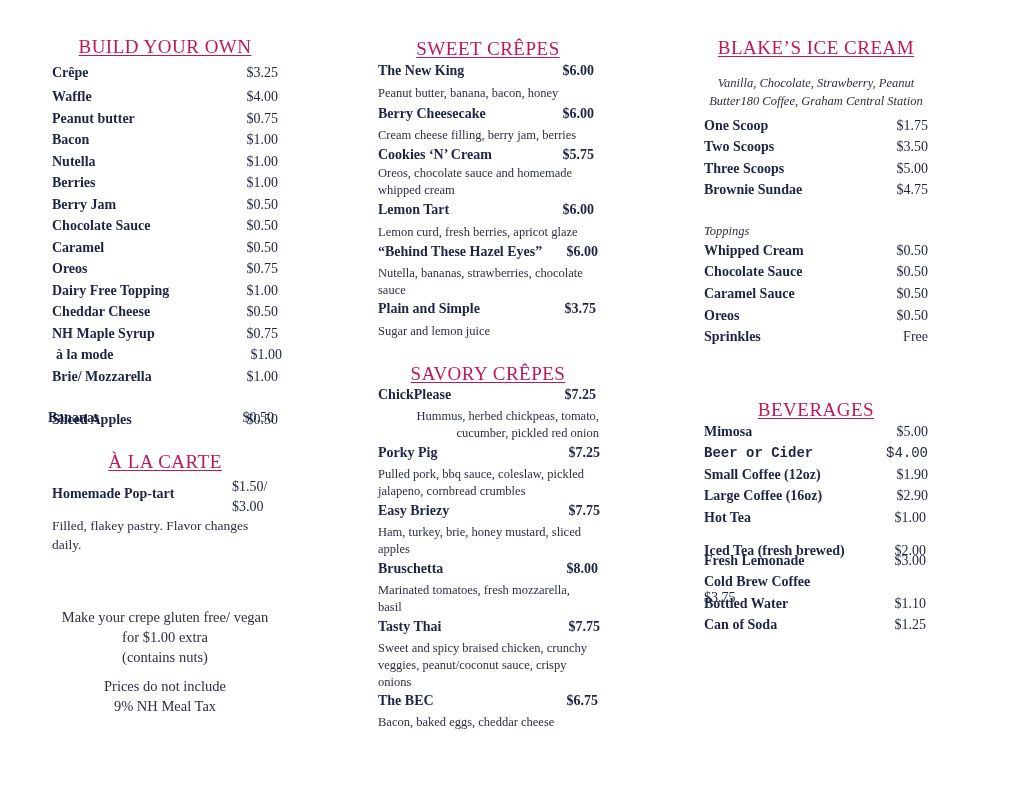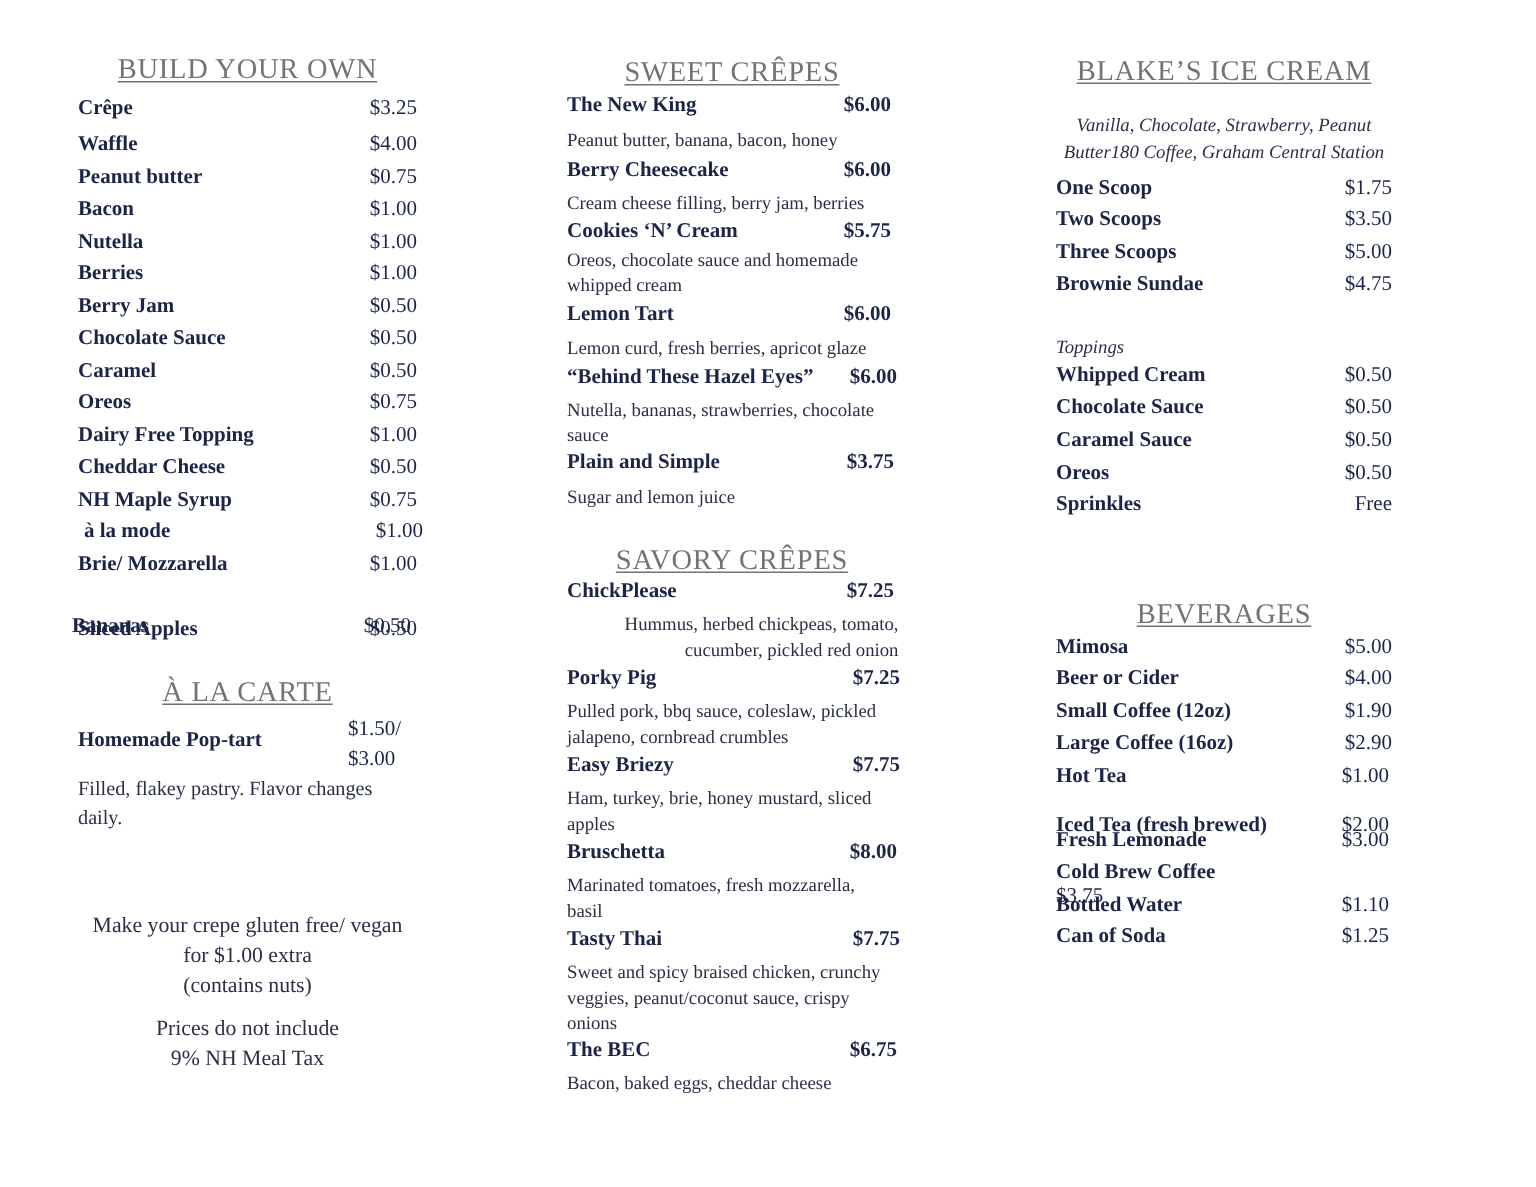--- a/index.html
+++ b/index.html
@@ -5,21 +5,21 @@
   html, body { margin: 0; padding: 0; background: #ffffff; }
   body {
     width: 1024px; height: 791px; position: relative; overflow: hidden;
     font-family: "Liberation Serif", "DejaVu Serif", serif;
     color: #1c2447;
   }
   .heading {
     position: absolute; text-align: center;
     font-family: "Liberation Serif", serif;
     font-size: 19px; letter-spacing: 0.5px;
-    color: #737373; text-decoration: underline;
+    color: #be185d; text-decoration: underline;
     text-underline-offset: 2px; font-variant: small-caps;
     text-transform: uppercase; white-space: nowrap;
   }
   .row {
     position: absolute; display: flex; justify-content: space-between;
     align-items: baseline; font-size: 14px;
   }
   .name { font-weight: bold; color: #1c2447; }
   .price { color: #1c2447; font-size: 14px; }
   .sweet .price, .savory .price { font-weight: bold; }
@@ -257,21 +257,21 @@
     </div>
 </div>
 
 <div>
   <div class="heading" style="left:704px;width:224px;top:399px;">Beverages</div>
 
   <div class="row" style="left:704px;width:224px;top:424px;">
       <span class="name">Mimosa</span>
       <span class="price">$5.00</span>
     </div>
-  <div class="row" style="left:704px;width:224px;top:445px;">
+  <div class="row" style="left:704px;width:224px;top:445px;font-family:Liberation Mono, monospace;">
       <span class="name">Beer or Cider</span>
       <span class="price">$4.00</span>
     </div>
   <div class="row" style="left:704px;width:224px;top:467px;">
       <span class="name">Small Coffee (12oz)</span>
       <span class="price">$1.90</span>
     </div>
   <div class="row" style="left:704px;width:224px;top:488px;">
       <span class="name">Large Coffee (16oz)</span>
       <span class="price">$2.90</span>

